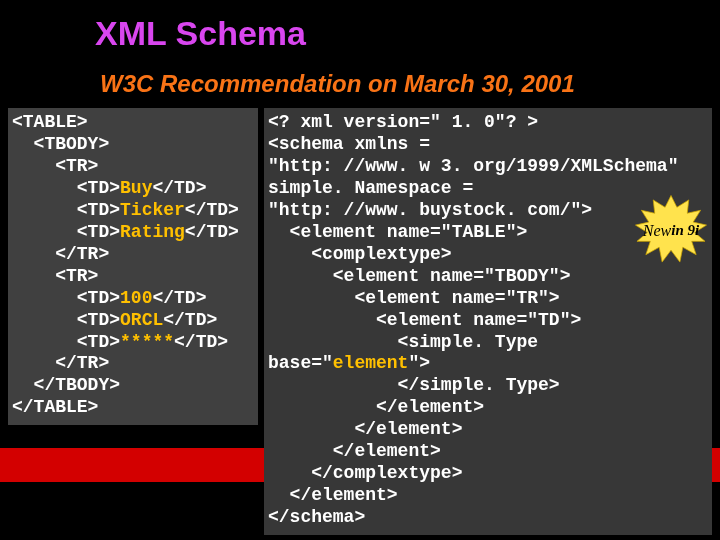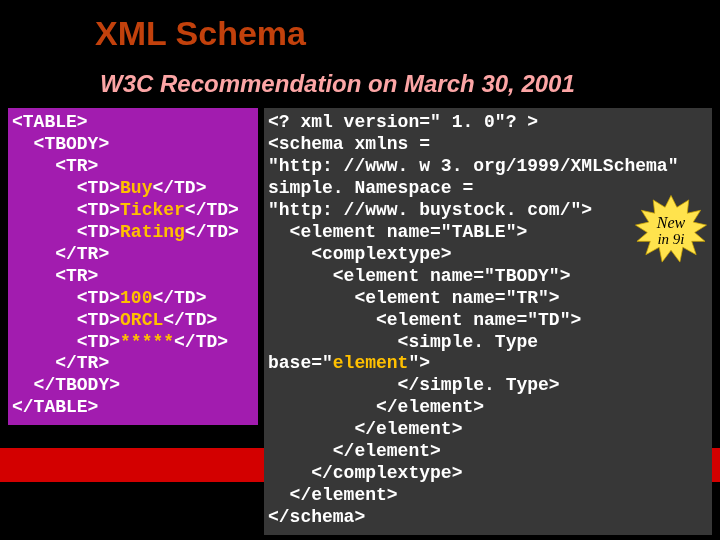--- a/index.html
+++ b/index.html
@@ -6,39 +6,39 @@
   html, body { width: 720px; height: 540px; overflow: hidden; }
   body {
     background: #000;
     font-family: Arial, Helvetica, sans-serif;
     position: relative;
   }
   .title {
     position: absolute;
     left: 95px;
     top: 14px;
-    color: #c2410c;
+    color: #d946ef;
     font-size: 34px;
     font-weight: bold;
   }
   .subtitle {
     position: absolute;
     left: 100px;
     top: 70px;
-    color: #fca5a5;
+    color: #f97316;
     font-size: 24px;
     font-weight: bold;
     font-style: italic;
   }
   .code-left {
     position: absolute;
     left: 8px;
     top: 108px;
     width: 250px;
-    background: #a21caf;
+    background: #404040;
     color: #fff;
     font-family: "Courier New", monospace;
     font-weight: bold;
     font-size: 18px;
     line-height: 1.22;
     padding: 4px 4px 6px 4px;
     white-space: pre;
   }
   .code-right {
     position: absolute;
@@ -71,30 +71,30 @@
     top: 194px;
     width: 74px;
     height: 74px;
     z-index: 5;
   }
   .burst svg { width: 74px; height: 74px; display: block; }
   .burst-text {
     position: absolute;
     left: 0; top: 0; width: 74px; height: 74px;
     display: flex;
-    flex-direction: column;
+    flex-direction: row;
     align-items: center;
     justify-content: center;
     color: #000;
     font-size: 16px;
     font-style: italic;
     line-height: 1.05;
     font-family: "Times New Roman", serif;
   }
-  .burst-text span:last-child { font-size: 15px; }
+  .burst-text span:last-child { font-size: 15px; font-weight: bold; }
 </style>
 </head>
 <body>
 
 <div class="title">XML Schema</div>
 <div class="subtitle">W3C Recommendation on March 30, 2001</div>
 
 <div class="red-bar"></div>
 
 <div class="code-left"><span>&lt;TABLE&gt;</span>

